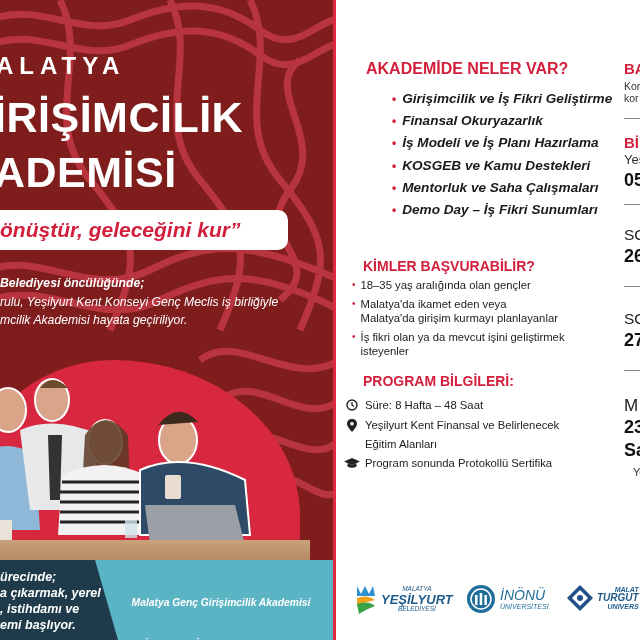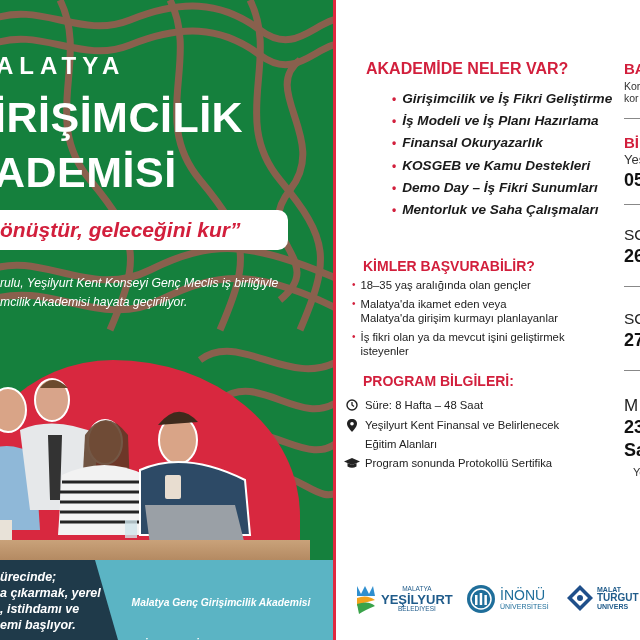--- a/index.html
+++ b/index.html
@@ -2,21 +2,21 @@
 <html><head>
   <meta charset="utf-8">
   <style>
     * { margin: 0; padding: 0; box-sizing: border-box; }
     html, body { width: 640px; height: 640px; overflow: hidden; background: #ffffff; }
     body { position: relative; font-family: "Liberation Sans", "DejaVu Sans", sans-serif; }
 
     
     .left-panel {
       position: absolute; left: 0; top: 0; width: 333px; height: 640px;
-      background: #15803d; overflow: hidden;
+      background: #7f1d1d; overflow: hidden;
     }
     .left-panel .waves { position: absolute; inset: 0; }
     .title-small {
       position: absolute; left: -4px; top: 52px;
       color: #fff; font-weight: 700; font-size: 24px; letter-spacing: 6px;
     }
     .title-big {
       position: absolute; left: -6px; color: #fff; font-weight: 800;
       font-size: 43px; letter-spacing: 0.5px; line-height: 1;
     }
@@ -98,21 +98,21 @@
       color: #222; font-size: 11.3px; display: flex; align-items: center; white-space: nowrap;
     }
     .prog-list .ico { width: 18px; height: 14px; display: inline-flex; justify-content: center; align-items: center; margin-right: 4px; }
     .far-red { position: absolute; color: #d21f3c; font-weight: 800; font-size: 15px; white-space: nowrap; }
     .far-small { position: absolute; color: #333; font-size: 10.5px; line-height: 12px; white-space: nowrap; }
     .far-med { position: absolute; color: #222; font-size: 15.5px; white-space: nowrap; }
     .far-bold { position: absolute; color: #111; font-weight: 800; font-size: 18px; white-space: nowrap; }
     .far-div { position: absolute; left: 624px; width: 20px; height: 1px; background: #888; }
 
     
-    .logos { position: absolute; left: 350px; top: 578px; width: 290px; height: 50px; }
+    .logos { position: absolute; left: 350px; top: 578px; width: 290px; height: 50px; font-style: italic; }
     .logo { position: absolute; top: 0; display: flex; align-items: center; }
     .logo-text-small { font-size: 6.5px; color: #1f5b8a; }
     .logo-text-big { font-weight: 800; color: #1f5b8a; }
   </style>
 </head>
 <body>
 
 <div class="left-panel">
   <svg class="waves" width="333" height="640" viewBox="0 0 333 640">
     <g fill="none" stroke="#e8475b" stroke-width="7" opacity="0.55">
@@ -133,20 +133,21 @@
 
   <div class="title-small">ALATYA</div>
   <div class="title-big title-line1">İRİŞİMCİLİK</div>
   <div class="title-big title-line2">ADEMİSİ</div>
 
   <div class="slogan-pill">
     <span>önüştür, geleceğini kur”</span>
   </div>
 
   <div class="intro">
+    <div class="bold">Belediyesi öncülüğünde;</div>
     <div>rulu, Yeşilyurt Kent Konseyi Genç Meclis iş birliğiyle</div>
     <div>mcilik Akademisi hayata geçiriliyor.</div>
   </div>
 
   <div class="photo-area">
     <div class="blob"></div>
 
     <svg width="333" height="200" viewBox="0 0 333 200" style="position:absolute;left:0;top:0">
 
       <ellipse cx="8" cy="50" rx="18" ry="22" fill="#d9a487" stroke="#fff" stroke-width="2"></ellipse>
@@ -192,25 +193,25 @@
   <div class="bottom-teal"></div>
   <div class="teal-line2">Malatya Genç Girişimcilik Akademisi</div>
   <div class="teal-line3">SENİ BEKLİYOR</div>
 </div>
 
 <div class="red-edge"></div>
 
 <div class="section-title" style="left:366px; top:60px;">AKADEMİDE NELER VAR?</div>
 <ul class="offer-list">
   <li><span class="bullet">•</span><span>Girişimcilik ve İş Fikri Geliştirme</span></li>
+  <li><span class="bullet">•</span><span>Finansal Okuryazarlık</span></li>
   <li><span class="bullet">•</span><span>İş Modeli ve İş Planı Hazırlama</span></li>
-  <li><span class="bullet">•</span><span>Finansal Okuryazarlık</span></li>
   <li><span class="bullet">•</span><span>KOSGEB ve Kamu Destekleri</span></li>
+  <li><span class="bullet">•</span><span>Mentorluk ve Saha Çalışmaları</span></li>
   <li><span class="bullet">•</span><span>Demo Day – İş Fikri Sunumları</span></li>
-  <li><span class="bullet">•</span><span>Mentorluk ve Saha Çalışmaları</span></li>
 </ul>
 
 <div class="section-title" style="left:363px; top:258px; font-size:14px;">KİMLER BAŞVURABİLİR?</div>
 <ul class="who-list">
   <li>
       <span class="bullet">•</span>
       <span><span>18–35 yaş aralığında olan gençler</span></span>
     </li>
   <li>
       <span class="bullet">•</span>
@@ -306,19 +307,19 @@
       <div class="logo-text-big" style="font-size:14px; font-weight:400; color:#1f6e9a;">İNÖNÜ</div>
       <div class="logo-text-small" style="font-size:7px; color:#1f6e9a;">ÜNİVERSİTESİ</div>
     </div>
   </div>
   <div class="logo" style="left:216px; top:6px;">
     <svg width="28" height="28" viewBox="0 0 28 28">
       <path d="M14 1 L27 14 L14 27 L1 14 Z" fill="#1f4f8a"></path>
       <path d="M14 6 L22 14 L14 22 L6 14 Z" fill="#fff"></path>
       <circle cx="14" cy="14" r="3" fill="#1f4f8a"></circle>
     </svg>
-    <div style="margin-left:3px; text-align:left; line-height:1;">
+    <div style="margin-left:3px; text-align:right; line-height:1;">
       <div class="logo-text-small" style="font-weight:700; font-size:7px;">MALAT</div>
       <div class="logo-text-big" style="font-size:10px;">TURGUT</div>
       <div class="logo-text-small" style="font-weight:700; font-size:7px;">UNIVERS</div>
     </div>
   </div>
 </div>
 
 </body></html>

